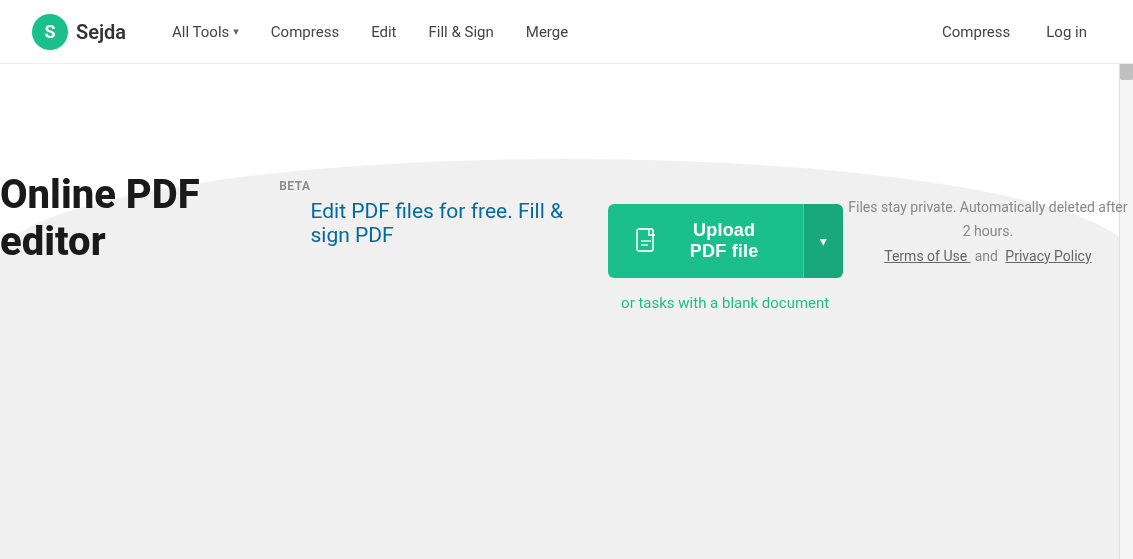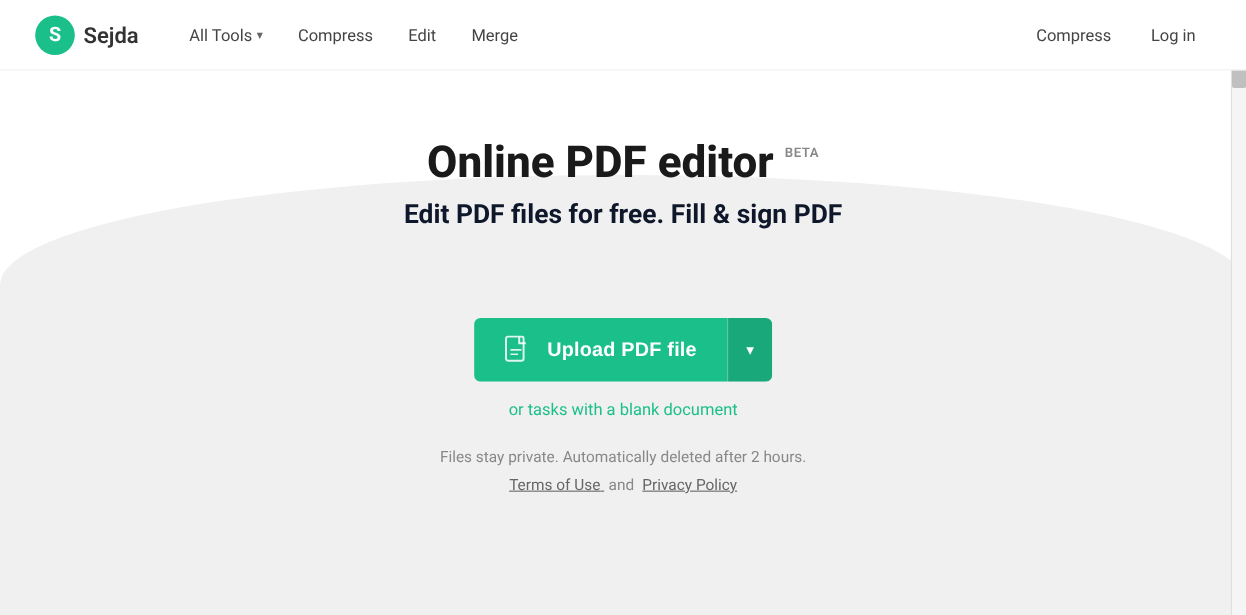--- a/index.html
+++ b/index.html
@@ -136,21 +136,21 @@
       background: #f0f0f0;
       border-radius: 60% 60% 0 0 / 30% 30% 0 0;
       z-index: 0;
     }
 
     
     .content-wrapper {
       position: relative;
       z-index: 1;
       display: flex;
-      flex-direction: column;
+      flex-direction: row;
       align-items: center;
       padding-top: 60px;
     }
 
     .page-title {
       font-size: 40px;
       font-weight: 800;
       color: #1a1a1a;
       display: flex;
       align-items: flex-start;
@@ -159,24 +159,24 @@
 
     .beta-badge {
       font-size: 12px;
       font-weight: 600;
       color: #888;
       margin-top: 8px;
       letter-spacing: 0.5px;
     }
 
     .page-subtitle {
-      font-size: 24px;
-      color: #0f172a;
+      font-size: 21px;
+      color: #0369a1;
       margin-top: 10px;
-      font-weight: 700;
+      font-weight: 400;
     }
 
     
     .upload-section {
       margin-top: 80px;
       display: flex;
       flex-direction: column;
       align-items: center;
       gap: 16px;
     }
@@ -259,20 +259,23 @@
   <div class="nav-left">
     <a class="nav-item all-tools" href="#">
       <span>All Tools</span>
       <span class="chevron-icon">▾</span>
     </a>
     <a class="nav-item" href="#">
       <span>Compress</span>
     </a>
     <a class="nav-item" href="#">
       <span>Edit</span>
+    </a>
+    <a class="nav-item" href="#">
+      <span>Fill &amp; Sign</span>
     </a>
     <a class="nav-item" href="#">
       <span>Merge</span>
     </a>
   </div>
 
   <div class="nav-right">
     <a class="nav-item" href="#">
       <span>Compress</span>
     </a>

